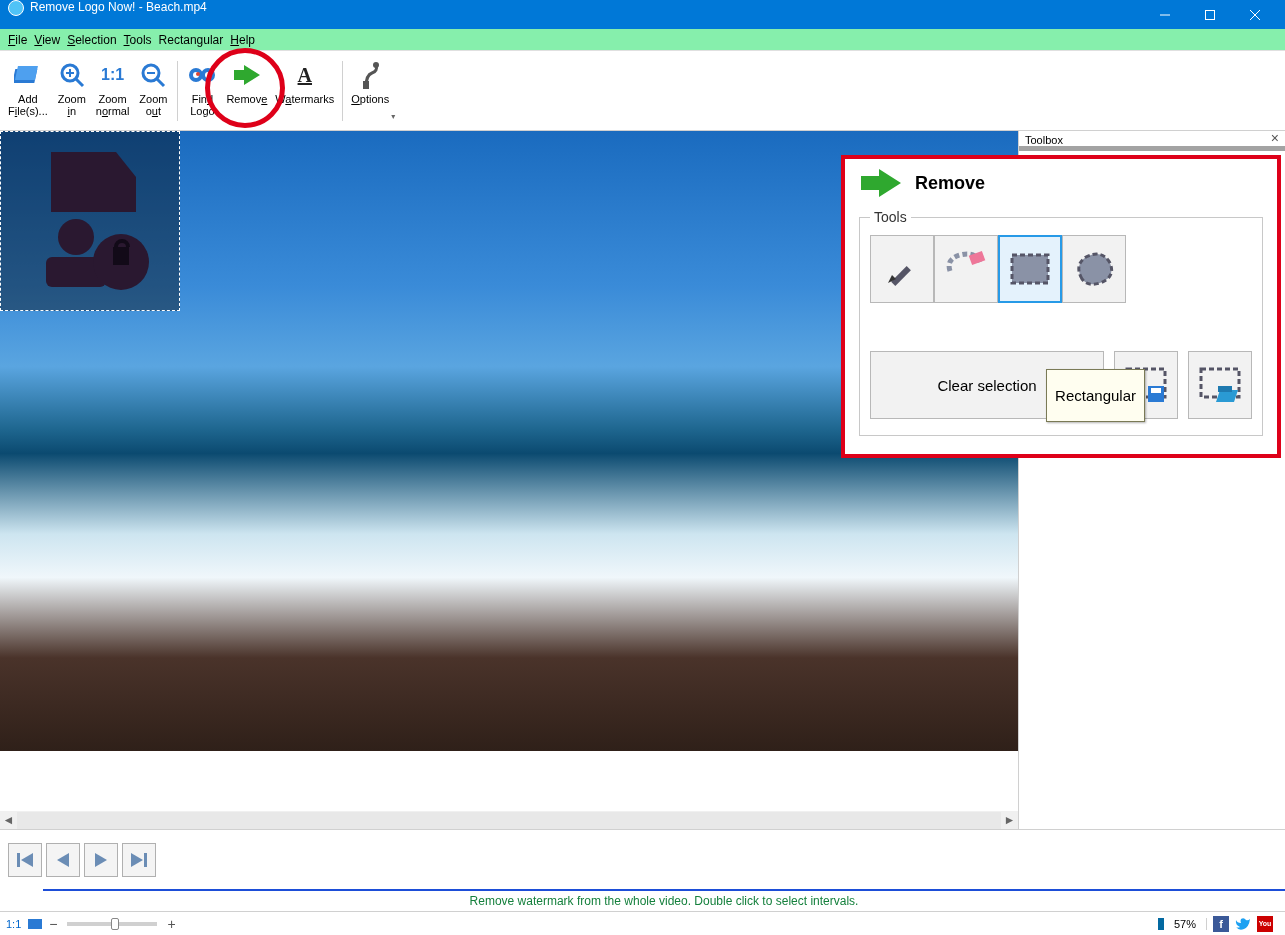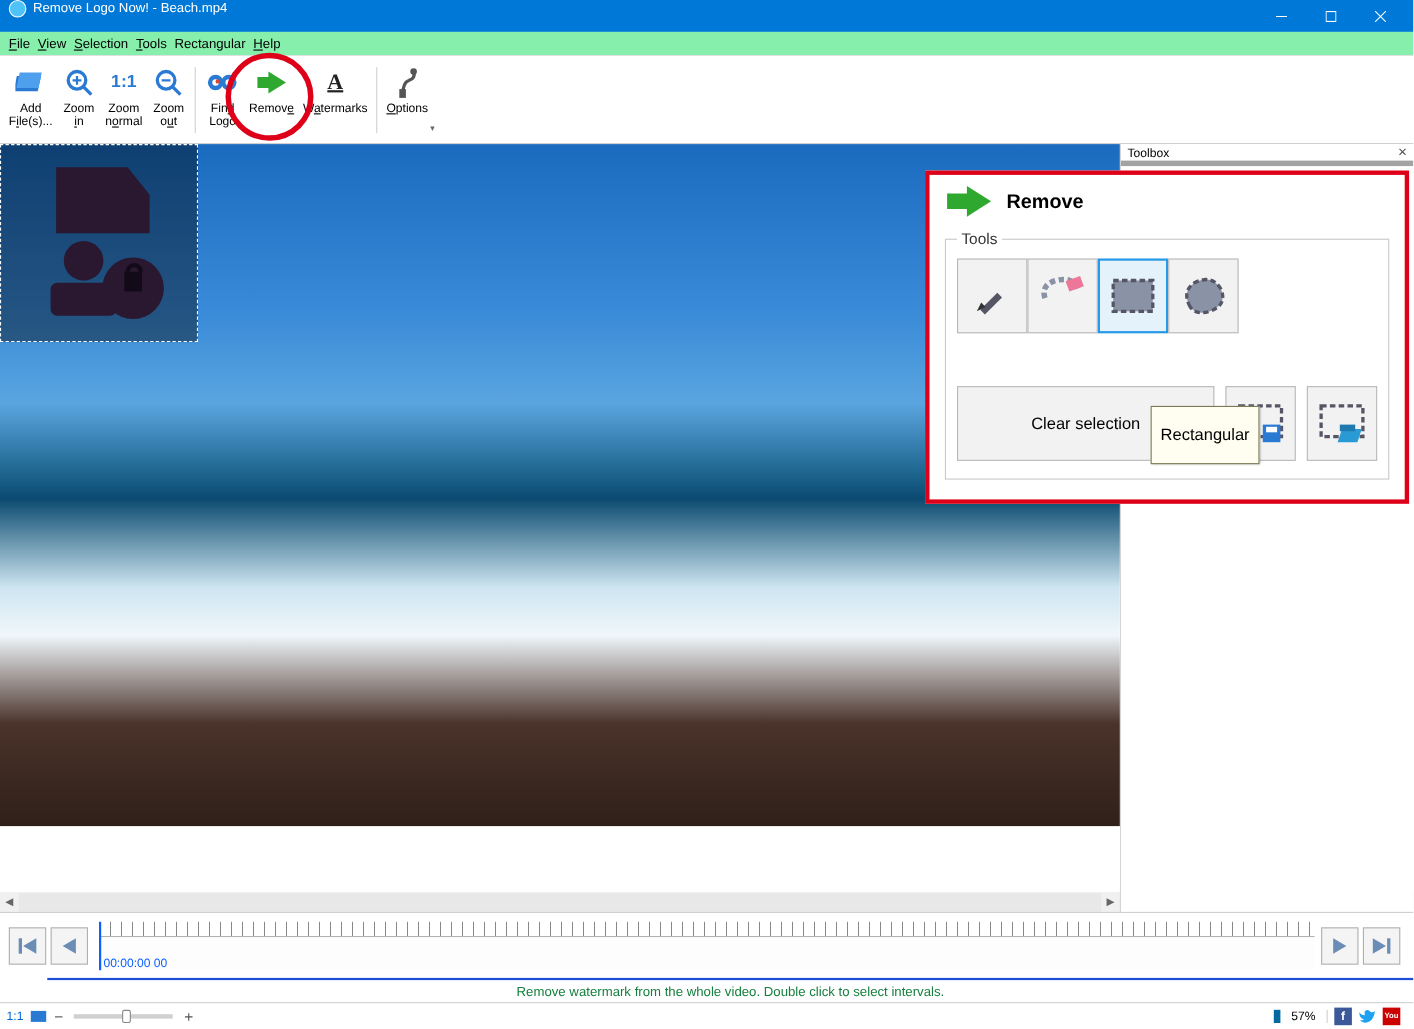--- a/index.html
+++ b/index.html
@@ -261,26 +261,20 @@
     <svg width="20" height="20">
         <rect x="2" y="3" width="3" height="14" fill="#6b8db5"></rect>
         <polygon points="18,3 6,10 18,17" fill="#6b8db5"></polygon>
       </svg>
   </div>
   <div class="tl-btn">
     <svg width="20" height="20">
         <polygon points="16,3 4,10 16,17" fill="#6b8db5"></polygon>
       </svg>
   </div>
-  <div class="timeline-track">
-    <div class="ticks"></div>
-    <div class="band"></div>
-    <div class="cursor-line"></div>
-    <div class="time-label">00:00:00 00</div>
-  </div>
   <div class="tl-btn">
     <svg width="20" height="20">
         <polygon points="4,3 16,10 4,17" fill="#6b8db5"></polygon>
       </svg>
   </div>
   <div class="tl-btn">
     <svg width="20" height="20">
         <polygon points="2,3 14,10 2,17" fill="#6b8db5"></polygon>
         <rect x="15" y="3" width="3" height="14" fill="#6b8db5"></rect>
       </svg>

